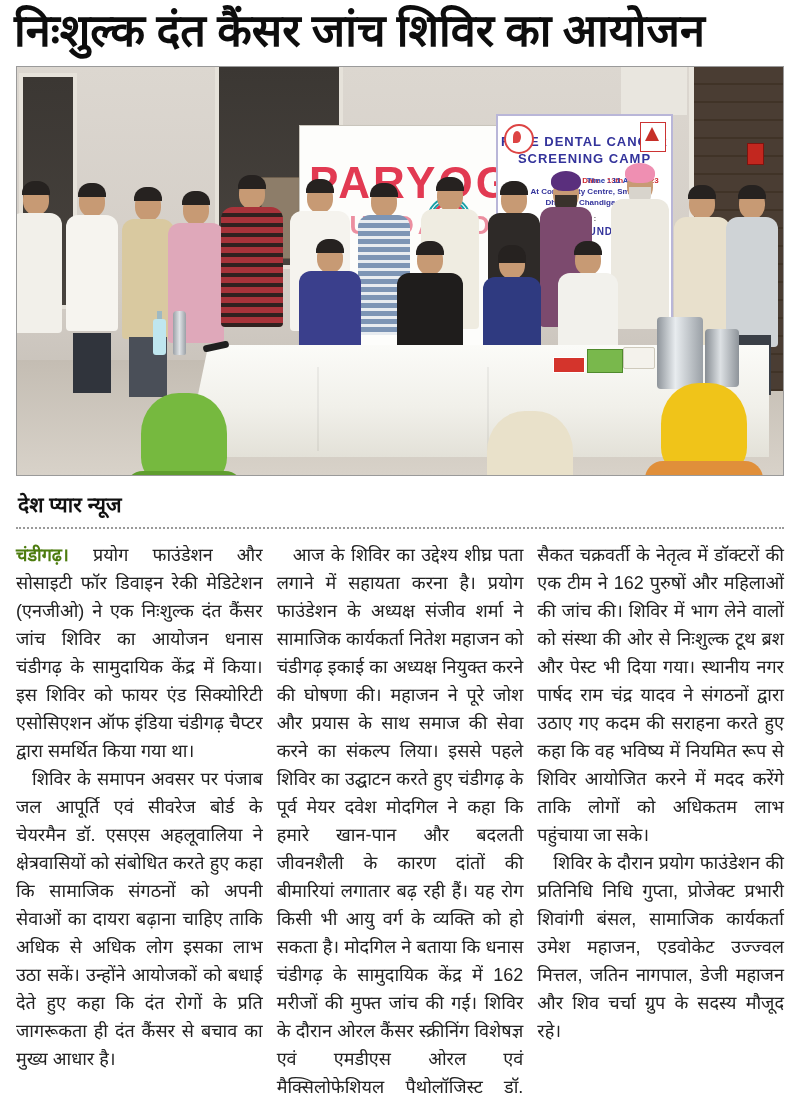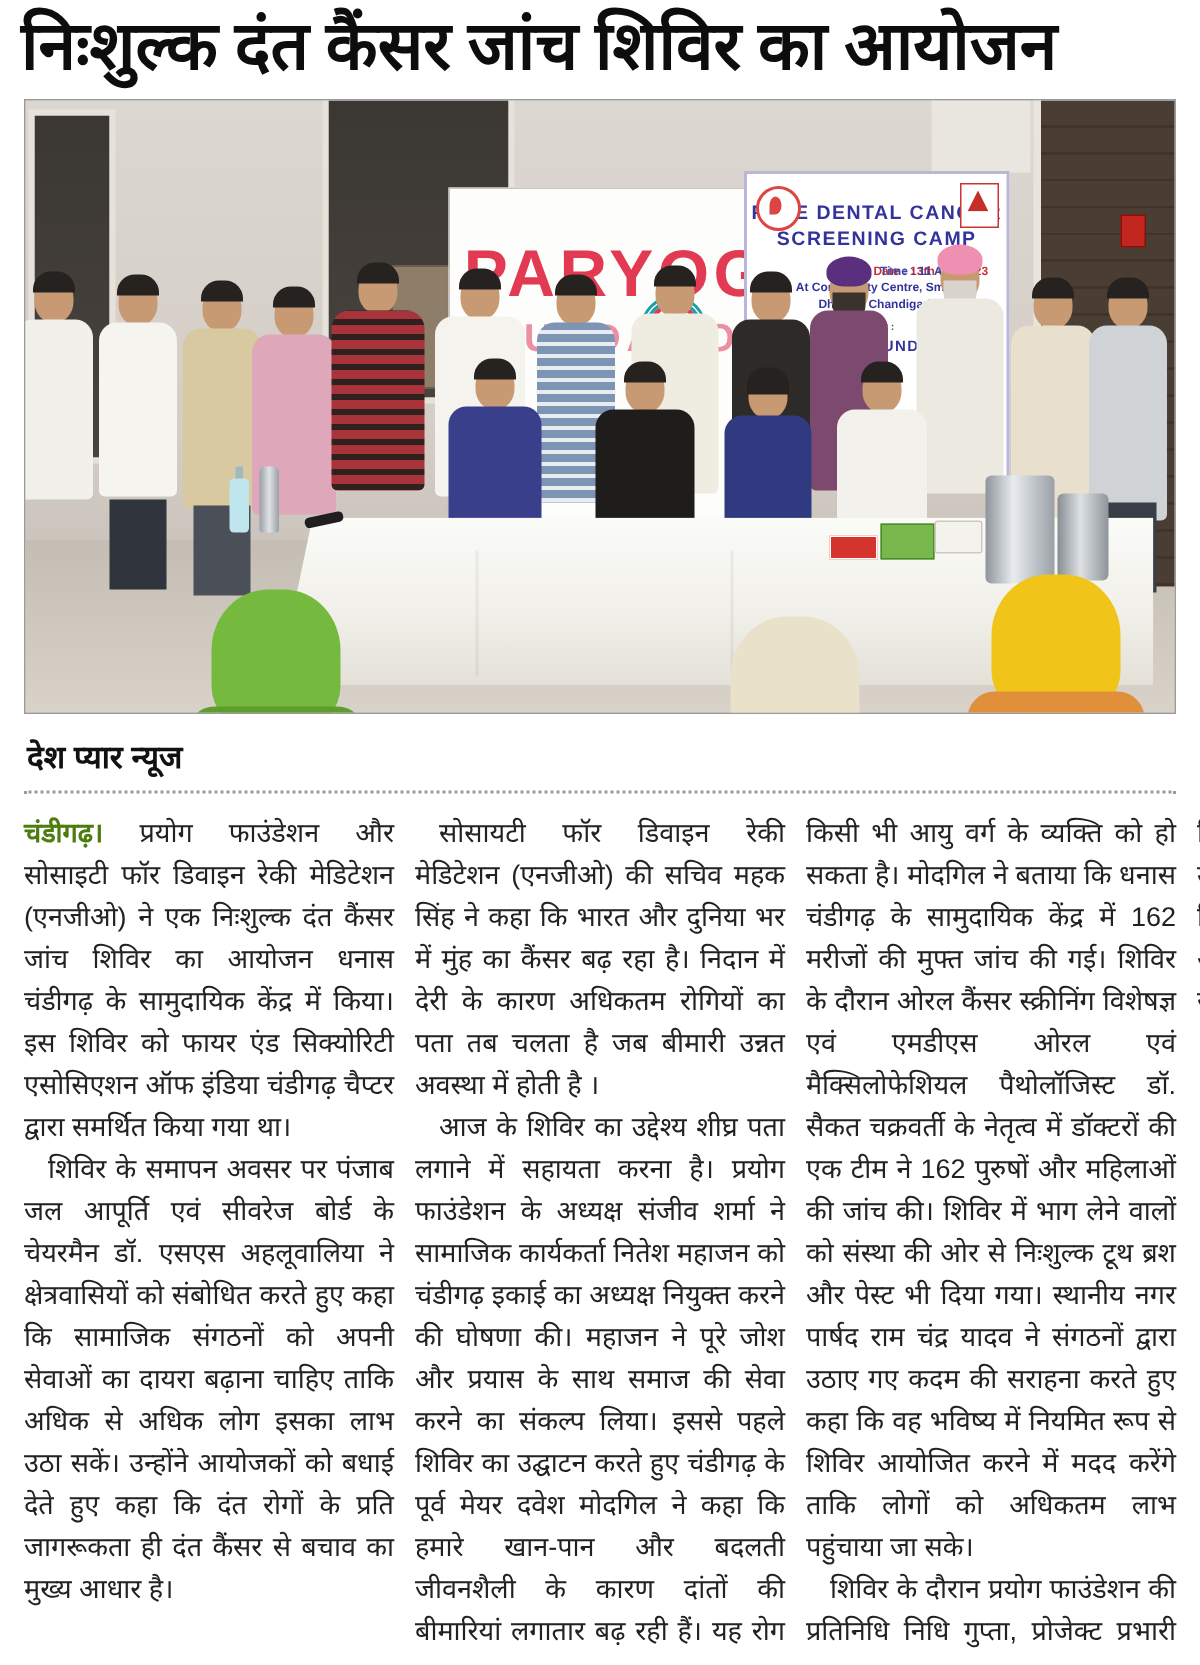--- a/index.html
+++ b/index.html
@@ -225,16 +225,15 @@
       <i class="body"></i>
     </div>
 </div>
 
 <h2 class="byline">देश प्यार न्यूज</h2>
 <div class="rule"></div>
 
 <div class="article">
   <p><b class="lead">चंडीगढ़।</b> <span>प्रयोग फाउंडेशन और सोसाइटी फॉर डिवाइन रेकी मेडिटेशन (एनजीओ) ने एक निःशुल्क दंत कैंसर जांच शिविर का आयोजन धनास चंडीगढ़ के सामुदायिक केंद्र में किया। इस शिविर को फायर एंड सिक्योरिटी एसोसिएशन ऑफ इंडिया चंडीगढ़ चैप्टर द्वारा समर्थित किया गया था।</span></p>
   <p>शिविर के समापन अवसर पर पंजाब जल आपूर्ति एवं सीवरेज बोर्ड के चेयरमैन डॉ. एसएस अहलूवालिया ने क्षेत्रवासियों को संबोधित करते हुए कहा कि सामाजिक संगठनों को अपनी सेवाओं का दायरा बढ़ाना चाहिए ताकि अधिक से अधिक लोग इसका लाभ उठा सकें। उन्होंने आयोजकों को बधाई देते हुए कहा कि दंत रोगों के प्रति जागरूकता ही दंत कैंसर से बचाव का मुख्य आधार है।</p>
-  <p>सोसायटी फॉर डिवाइन रेकी मेडिटेशन (एनजीओ) की सचिव महक सिंह ने कहा कि भारत और दुनिया भर में मुंह का कैंसर बढ़ रहा है। निदान में देरी के कारण अधिकतम रोगियों का पता तब चलता है जब बीमारी उन्नत अवस्था में होती है ।</p>
   <p>आज के शिविर का उद्देश्य शीघ्र पता लगाने में सहायता करना है। प्रयोग फाउंडेशन के अध्यक्ष संजीव शर्मा ने सामाजिक कार्यकर्ता नितेश महाजन को चंडीगढ़ इकाई का अध्यक्ष नियुक्त करने की घोषणा की। महाजन ने पूरे जोश और प्रयास के साथ समाज की सेवा करने का संकल्प लिया। इससे पहले शिविर का उद्घाटन करते हुए चंडीगढ़ के पूर्व मेयर दवेश मोदगिल ने कहा कि हमारे खान-पान और बदलती जीवनशैली के कारण दांतों की बीमारियां लगातार बढ़ रही हैं। यह रोग किसी भी आयु वर्ग के व्यक्ति को हो सकता है। मोदगिल ने बताया कि धनास चंडीगढ़ के सामुदायिक केंद्र में 162 मरीजों की मुफ्त जांच की गई। शिविर के दौरान ओरल कैंसर स्क्रीनिंग विशेषज्ञ एवं एमडीएस ओरल एवं मैक्सिलोफेशियल पैथोलॉजिस्ट डॉ. सैकत चक्रवर्ती के नेतृत्व में डॉक्टरों की एक टीम ने 162 पुरुषों और महिलाओं की जांच की। शिविर में भाग लेने वालों को संस्था की ओर से निःशुल्क टूथ ब्रश और पेस्ट भी दिया गया। स्थानीय नगर पार्षद राम चंद्र यादव ने संगठनों द्वारा उठाए गए कदम की सराहना करते हुए कहा कि वह भविष्य में नियमित रूप से शिविर आयोजित करने में मदद करेंगे ताकि लोगों को अधिकतम लाभ पहुंचाया जा सके।</p>
   <p>शिविर के दौरान प्रयोग फाउंडेशन की प्रतिनिधि निधि गुप्ता, प्रोजेक्ट प्रभारी शिवांगी बंसल, सामाजिक कार्यकर्ता उमेश महाजन, एडवोकेट उज्ज्वल मित्तल, जतिन नागपाल, डेजी महाजन और शिव चर्चा ग्रुप के सदस्य मौजूद रहे।</p>
 </div>
 
 </body></html>

